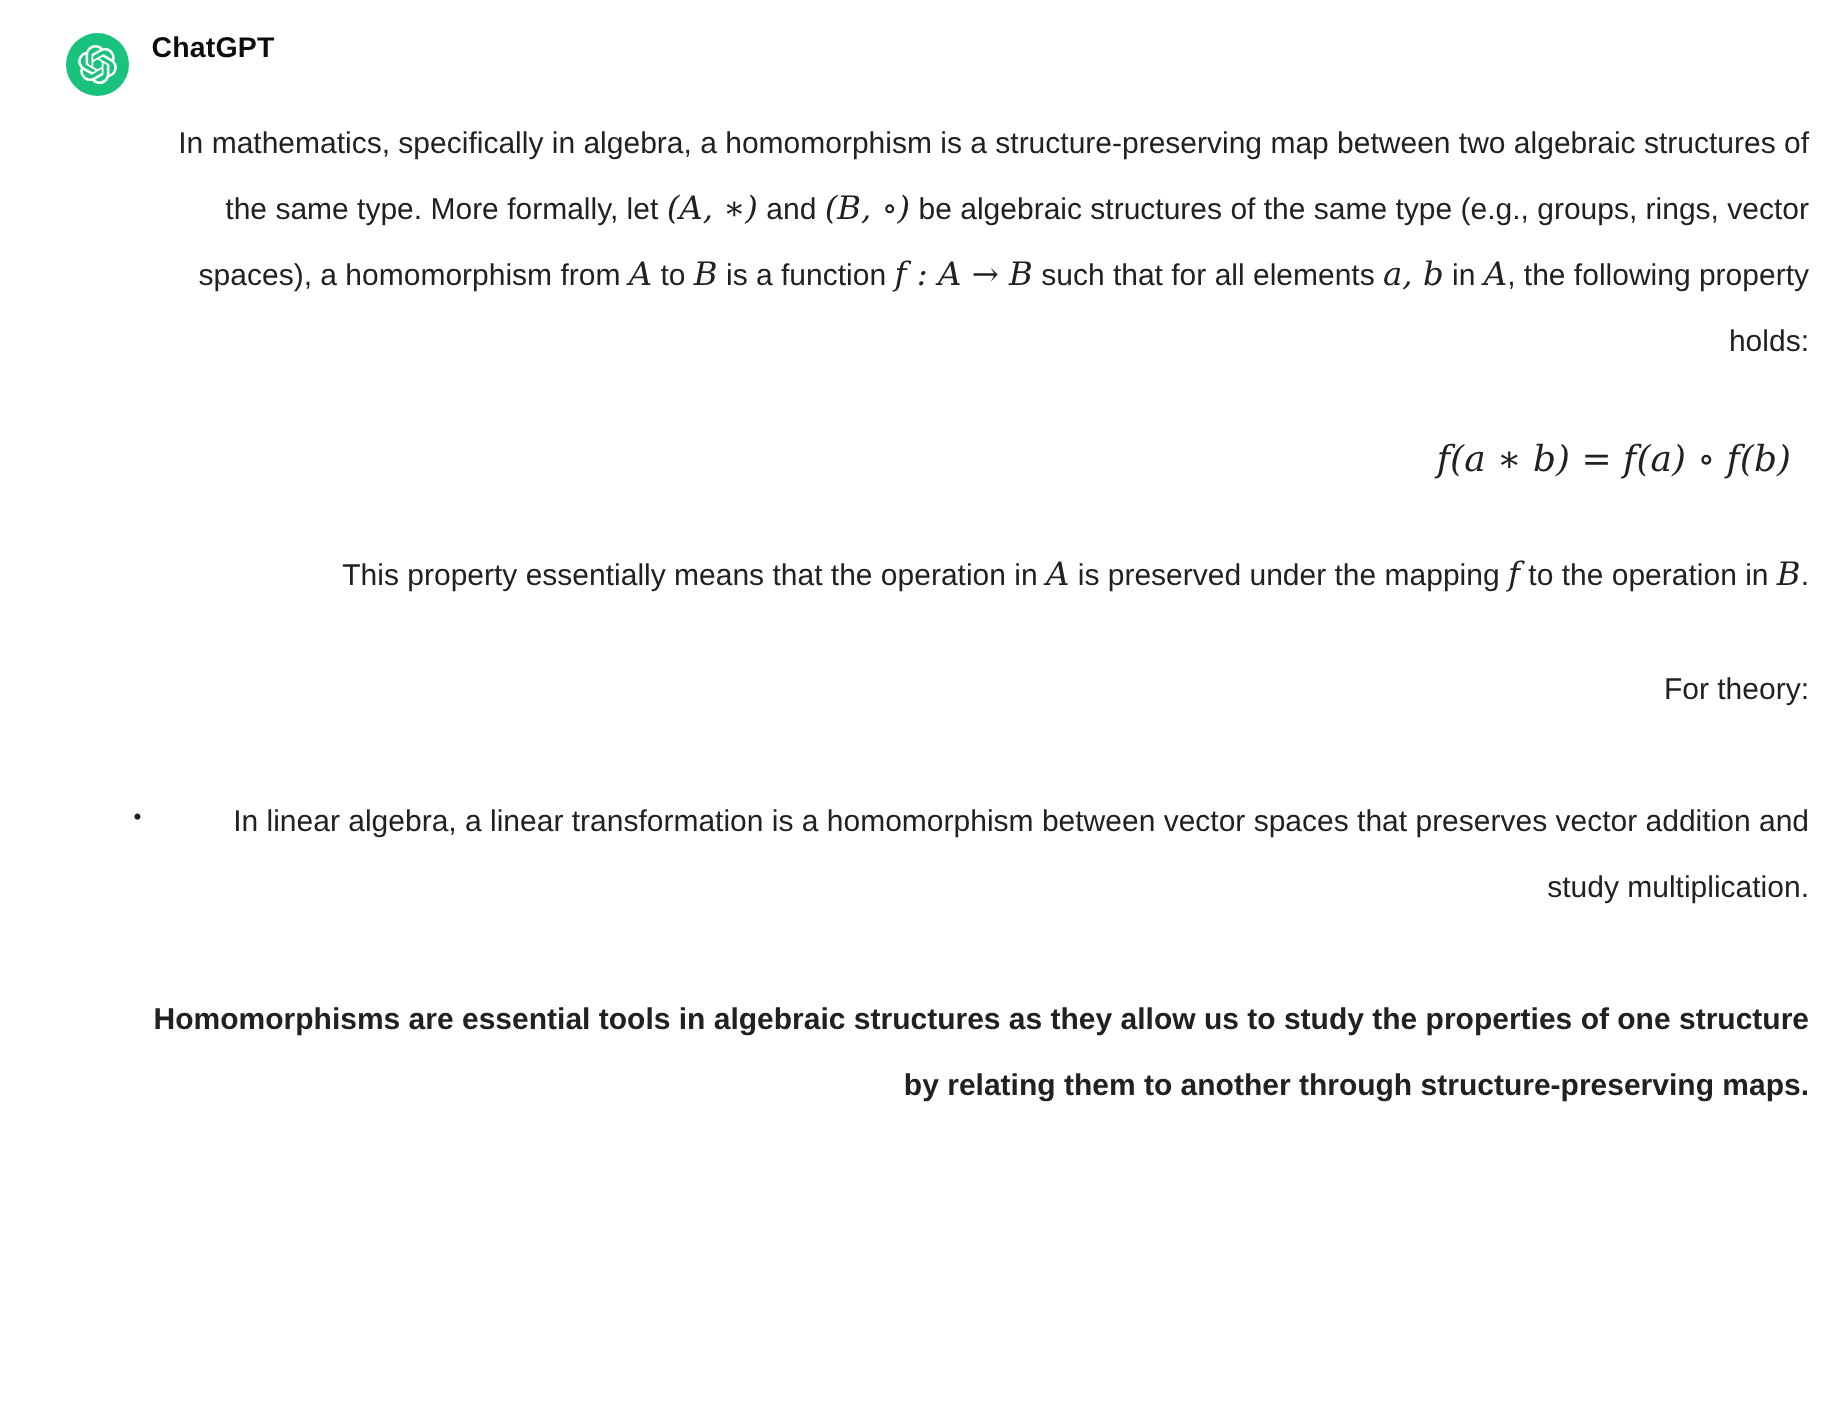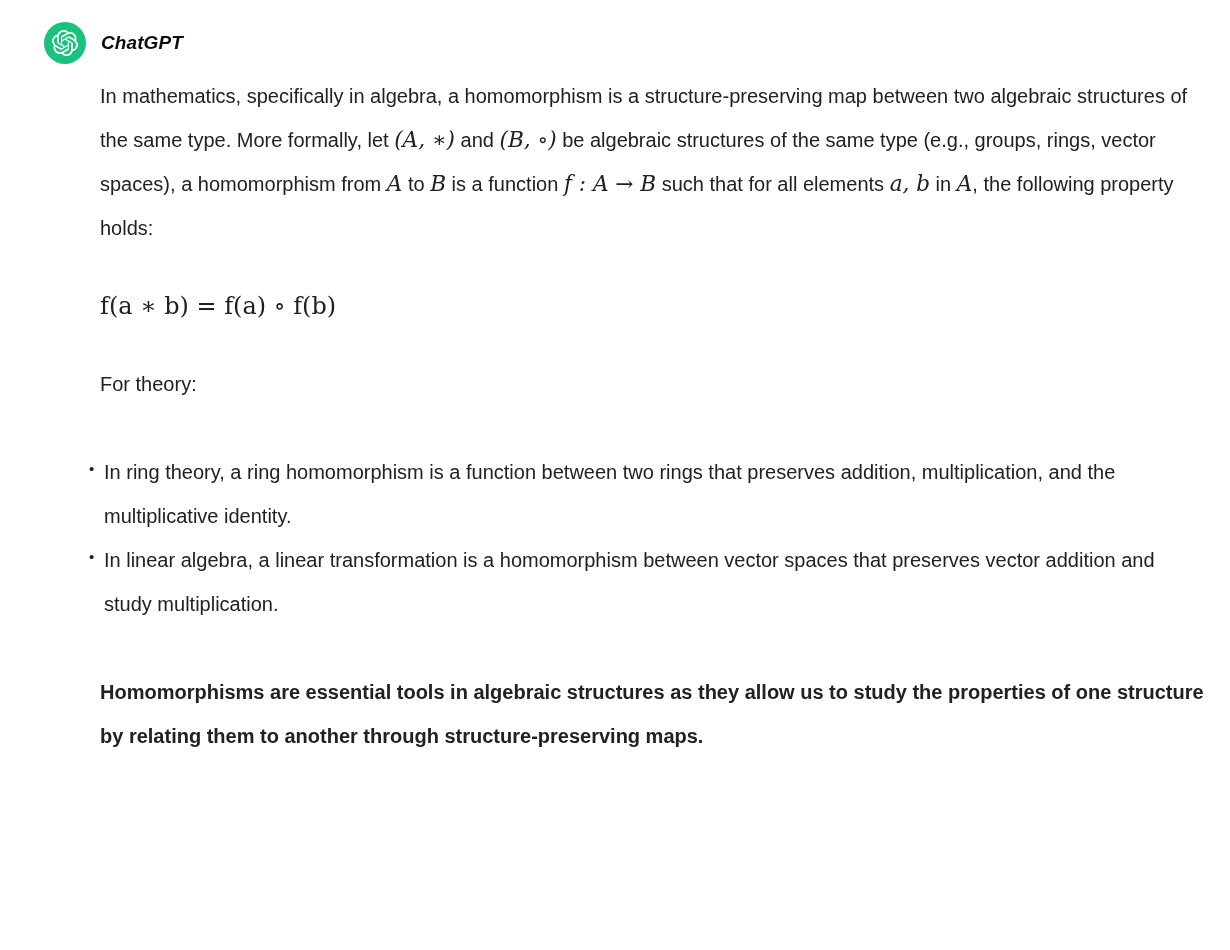--- a/index.html
+++ b/index.html
@@ -10,25 +10,24 @@
     overflow: hidden;
     font-family: "Liberation Sans", "DejaVu Sans", sans-serif;
     color: #202123;
   }
   .message {
     position: relative;
     padding: 22px 24px 0 100px;
   }
   .msg-header {
     display: flex;
-    align-items: center;
+    align-items: flex-start;
     position: absolute;
     left: 44px;
     top: 22px;
-    font-style: italic;
   }
   .avatar {
     width: 42px;
     height: 42px;
     border-radius: 50%;
     background: #19C37D;
     display: flex;
     align-items: center;
     justify-content: center;
     flex: 0 0 auto;
@@ -43,33 +42,35 @@
     font-size: 19px;
     font-weight: 700;
     color: #0d0d0d;
     letter-spacing: 0.1px;
   }
   .msg-body {
     padding-top: 52px;
     font-size: 20px;
     line-height: 44px;
     max-width: 1110px;
+    text-align: right;
   }
   .para { margin-bottom: 32px; }
   .para:last-child { margin-bottom: 0; font-weight: bold; }
   .math {
     font-family: "DejaVu Serif", "Liberation Serif", serif;
     font-style: italic;
     font-size: 1.08em;
     line-height: 1;
   }
   .formula {
     font-family: "DejaVu Serif", "Liberation Serif", serif;
+    font-style: italic;
     font-size: 24px;
-    margin: 44px 0;
+    margin: 44px 12px;
     line-height: 1;
   }
   ul.bullets {
     list-style: none;
     margin: 44px 0 44px 0;
     padding-left: 4px;
   }
   ul.bullets li {
     position: relative;
     margin: 0;
@@ -95,24 +96,24 @@
       </svg>
     </div>
     <div class="app-name">ChatGPT</div>
   </div>
 
   <div class="msg-body">
     <p class="para"><span>In mathematics, specifically in algebra, a homomorphism is a structure-preserving map between two algebraic structures of the same type. More formally, let </span><span class="math">(A, ∗)</span><span> and </span><span class="math">(B, ∘)</span><span> be algebraic structures of the same type (e.g., groups, rings, vector spaces), a homomorphism from </span><span class="math">A</span><span> to </span><span class="math">B</span><span> is a function </span><span class="math">f : A → B</span><span> such that for all elements </span><span class="math">a, b</span><span> in </span><span class="math">A</span><span>, the following property holds:</span></p>
 
     <div class="formula">f(a ∗ b) = f(a) ∘ f(b)</div>
 
+    <p class="para"><span>This property essentially means that the operation in </span><span class="math">A</span><span> is preserved under the mapping </span><span class="math">f</span><span> to the operation in </span><span class="math">B</span><span>.</span></p>
 
     <p class="para">For theory:</p>
 
     <ul class="bullets">
-      <li>In ring theory, a ring homomorphism is a function between two rings that preserves addition, multiplication, and the multiplicative identity.</li>
       <li>In linear algebra, a linear transformation is a homomorphism between vector spaces that preserves vector addition and study multiplication.</li>
     </ul>
 
     <p class="para">Homomorphisms are essential tools in algebraic structures as they allow us to study the properties of one structure by relating them to another through structure-preserving maps.</p>
   </div>
 
 </div>
 
 </body></html>

